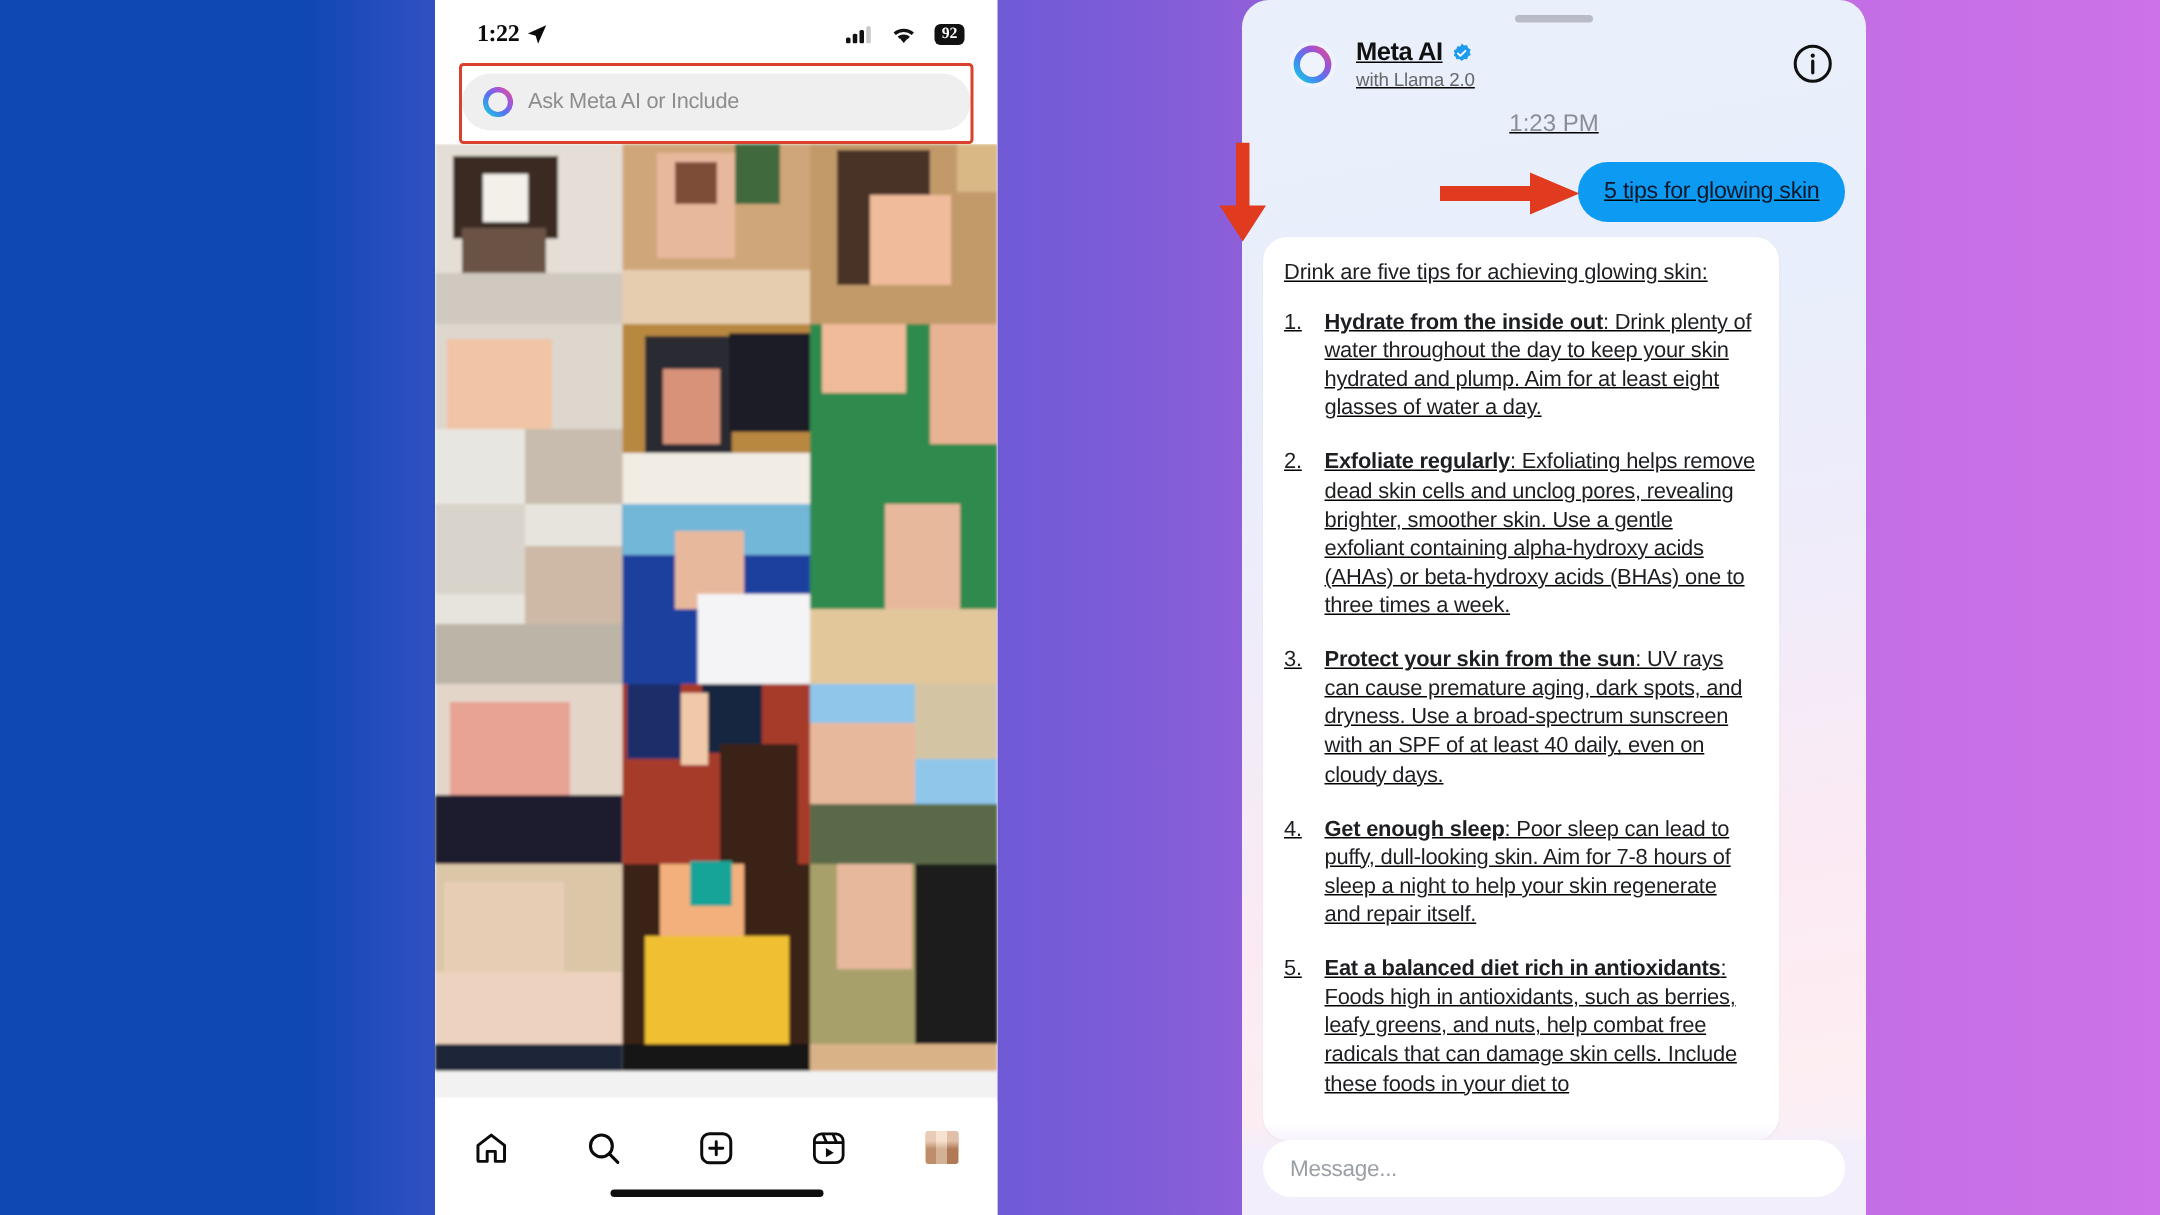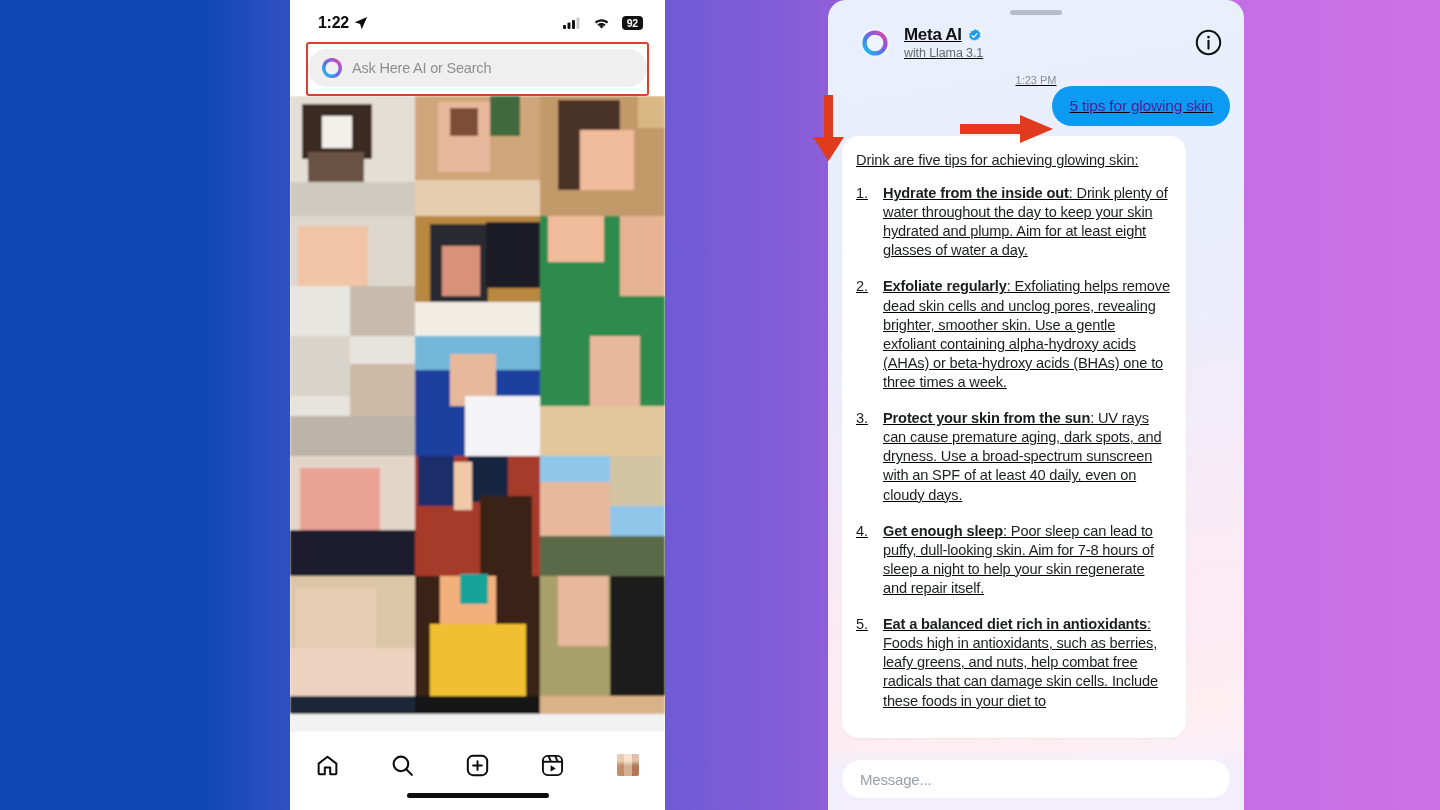--- a/index.html
+++ b/index.html
@@ -14,21 +14,21 @@
     position:relative;
   }
 
   
   .phone-left {
     position:absolute; left:290px; top:0; width:375px; height:810px;
     background:#ffffff; overflow:hidden;
   }
   .statusbar {
     height:40px; display:flex; align-items:center;
-    justify-content:space-between; padding:6px 22px 0 28px;
+    justify-content:space-between; padding:6px 22px 0 28px;font-family:Liberation Serif, serif;
   }
   .sb-time {
     font-size:16px; font-weight:700; color:#0b0b0b;
     letter-spacing:-0.3px; display:flex; align-items:center; gap:5px;
   }
   .sb-right { display:flex; align-items:center; gap:12px; }
   .batt {
     background:#111; color:#fff; font-size:10.5px; font-weight:700;
     border-radius:4px; padding:2px 5px 2px 5px; line-height:1;
     letter-spacing:-0.2px;
@@ -93,24 +93,24 @@
   .ai-names { flex:1; }
   .ai-title {
     font-size:17px; font-weight:700; color:#111; letter-spacing:-0.3px;
     display:flex; align-items:center; gap:5px;
   }
   .verified { width:15px; height:15px; flex:0 0 15px; }
   .ai-sub { font-size:12.5px; color:#65676b; margin-top:1px; letter-spacing:-0.1px; }
   .info-btn { width:27px; height:27px; flex:0 0 27px; }
 
   .chat { position:relative; padding:0 14px; }
-  .ts { text-align:center; font-size:11px; color:#8a8d94; margin:4px 0 0 0; }
+  .ts { text-align:center; font-size:16px; color:#8a8d94; margin:4px 0 16px 0; }
   .row-user { display:flex; justify-content:flex-end; margin-bottom:10px; }
   .bubble-user {
-    background:#0d9af2; color:#4c1d95; font-size:15.5px;
+    background:#0d9af2; color:#0f172a; font-size:15.5px;
     padding:11px 17px; border-radius:21px; letter-spacing:-0.2px;
     max-width:300px;
   }
   .bubble-ai {
     background:#fff; border-radius:16px; padding:16px 16px 10px 14px;
     width:344px; box-shadow:0 1px 2px rgba(0,0,0,.05);
   }
   .ai-intro { font-size:14.6px; color:#1c1e21; letter-spacing:-0.1px;
               margin-bottom:16px; }
   .tip { display:flex; gap:9px; margin-bottom:17px; font-size:14.6px;
@@ -165,21 +165,21 @@
         <defs>
           <linearGradient id="mr1" x1="0" y1="1" x2="1" y2="0">
             <stop offset="0%" stop-color="#1bc6e0"></stop>
             <stop offset="45%" stop-color="#5b6ff0"></stop>
             <stop offset="75%" stop-color="#a855d8"></stop>
             <stop offset="100%" stop-color="#e0508f"></stop>
           </linearGradient>
         </defs>
         <circle cx="12" cy="12" r="10" fill="none" stroke="url(#mr1)" stroke-width="4.2"></circle>
       </svg>
-      <span class="ph">Ask Here AI or Search</span>
+      <span class="ph">Ask Meta AI or Include</span>
     </div>
     <div class="search-outline"></div>
   </div>
 
   <div class="collage">
     <svg width="375" height="636" viewBox="0 0 375 636">
       <defs>
         <filter id="px">
             <feGaussianBlur stdDeviation="1.1"></feGaussianBlur>
           </filter>
@@ -310,21 +310,21 @@
       <circle cx="12" cy="12" r="7.4" fill="none" stroke="url(#mr2)" stroke-width="3"></circle>
     </svg>
     <div class="ai-names">
       <div class="ai-title">
         <span>Meta AI</span>
         <svg class="verified" viewBox="0 0 24 24">
           <path d="M12 1.6l2.5 2 3.2-.3 1 3 2.8 1.6-1 3 1 3-2.8 1.6-1 3-3.2-.3-2.5 2-2.5-2-3.2.3-1-3L3.5 15l1-3-1-3 2.8-1.6 1-3 3.2.3z" fill="#1d9bf0"></path>
           <path d="M7.9 12.2l2.6 2.6 5.4-5.4" fill="none" stroke="#fff" stroke-width="2" stroke-linecap="round" stroke-linejoin="round"></path>
         </svg>
       </div>
-      <div class="ai-sub">with Llama 3.1</div>
+      <div class="ai-sub">with Llama 2.0</div>
     </div>
     <svg class="info-btn" viewBox="0 0 24 24">
       <circle cx="12" cy="12" r="10.4" fill="none" stroke="#111" stroke-width="1.8"></circle>
       <circle cx="12" cy="7.2" r="1.25" fill="#111"></circle>
       <path d="M12 10.4v7" stroke="#111" stroke-width="1.9" stroke-linecap="round"></path>
     </svg>
   </div>
 
   <div class="chat">
     <div class="ts">1:23 PM</div>

